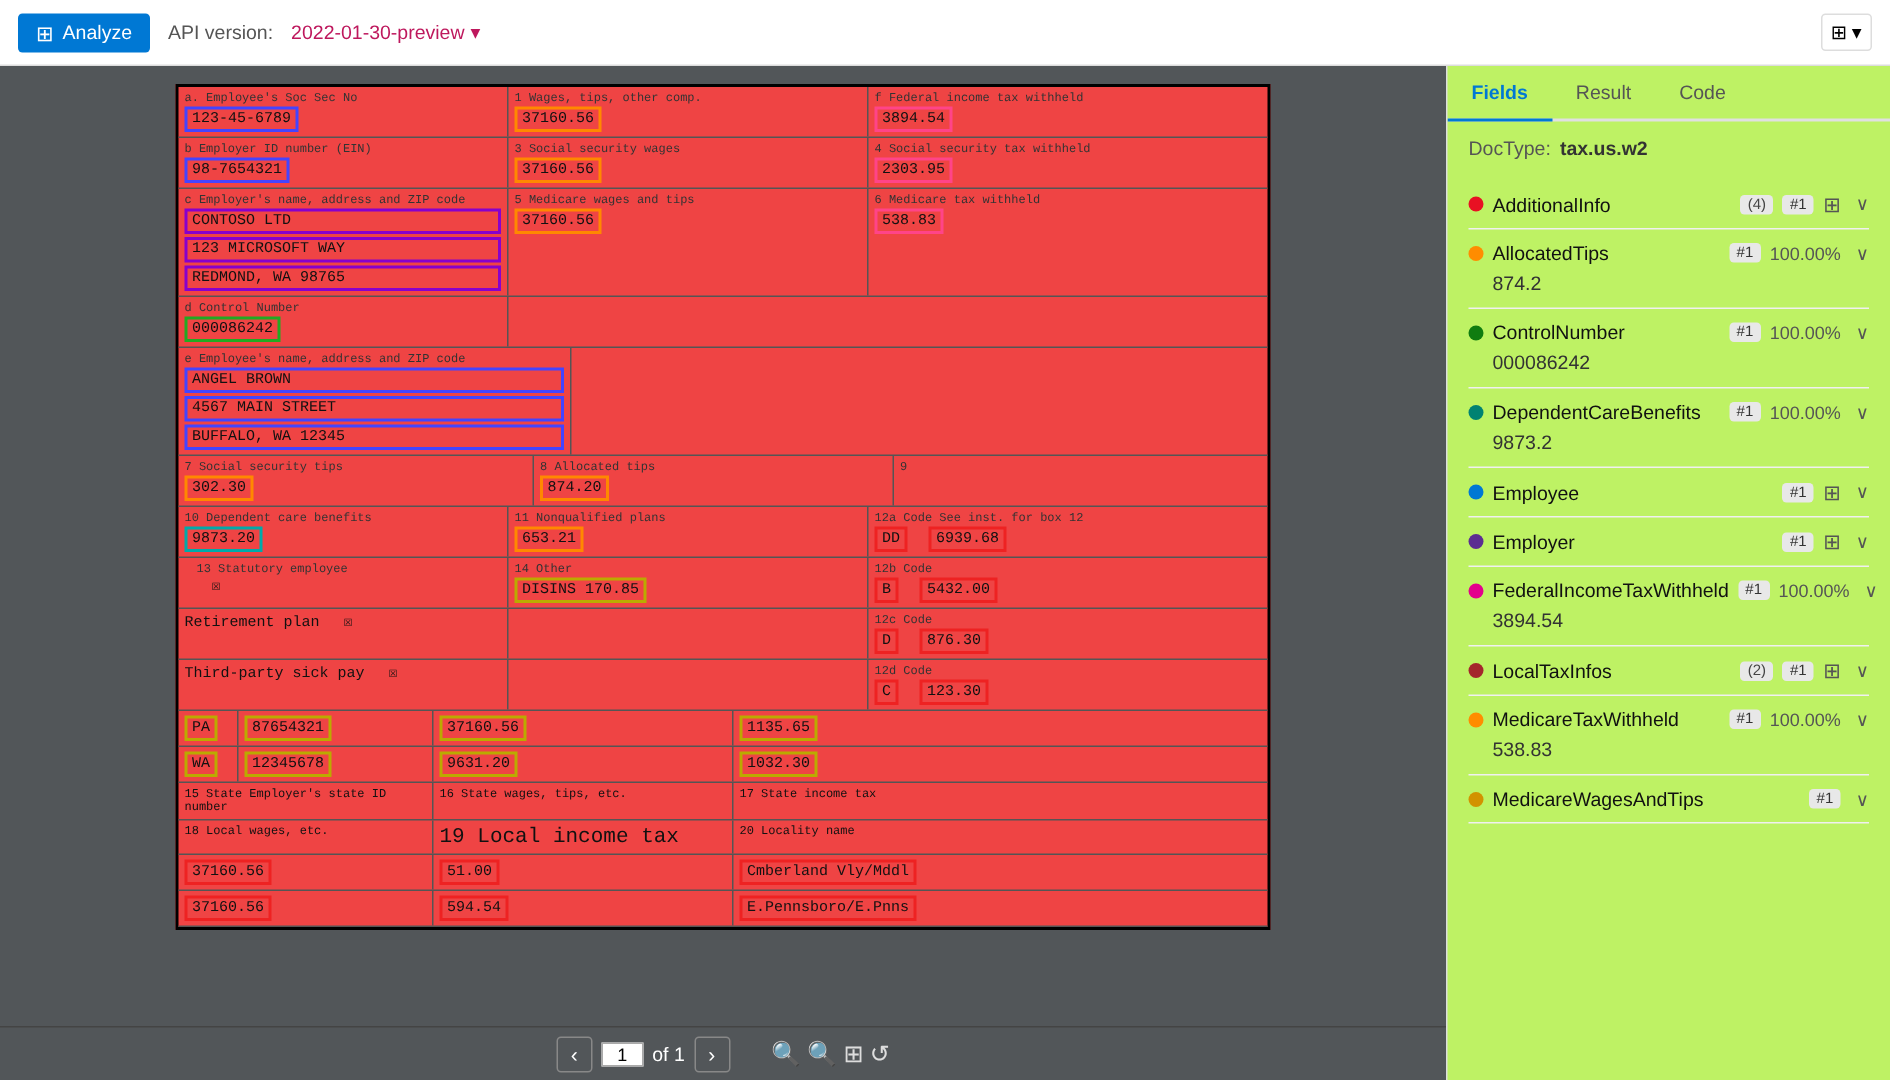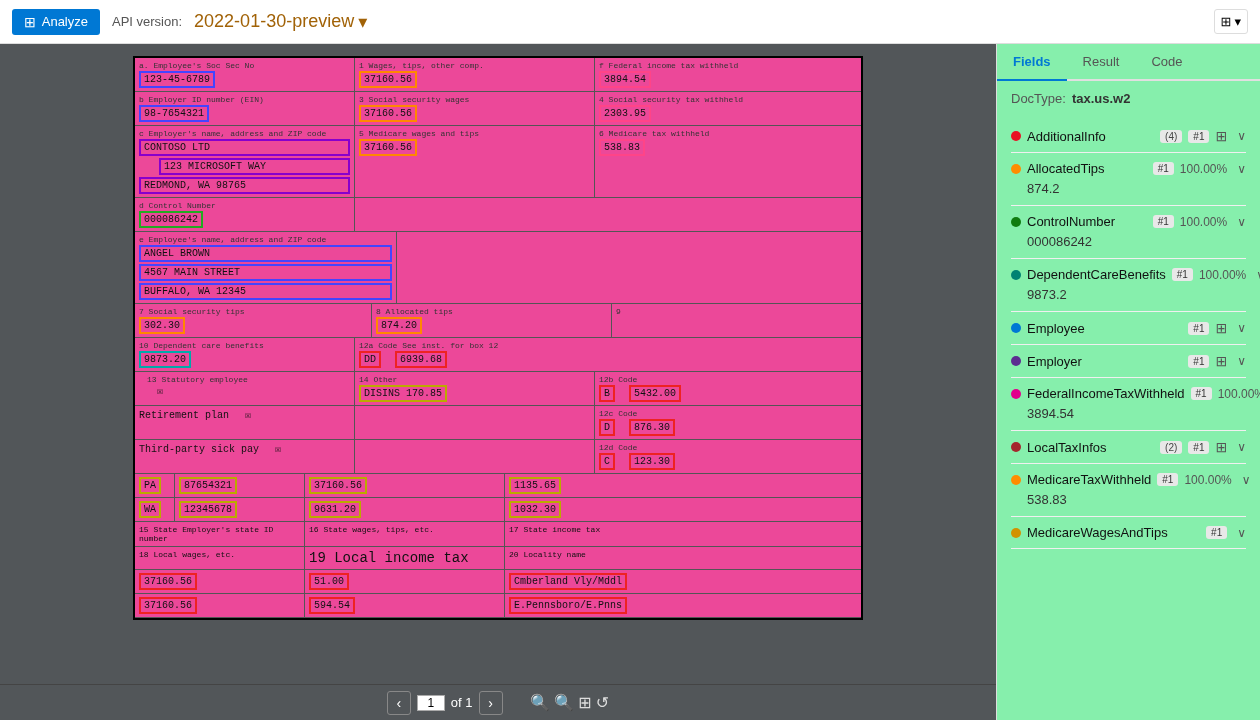--- a/index.html
+++ b/index.html
@@ -3,33 +3,33 @@
   <meta charset="utf-8">
   <style>
     * { box-sizing: border-box; margin: 0; padding: 0; }
     body { font-family: 'Segoe UI', Arial, sans-serif; font-size: 13px; background: #f3f3f3; display: flex; flex-direction: column; height: 720px; overflow: hidden; }
 
     
     .topbar { display: flex; align-items: center; gap: 12px; padding: 6px 12px; background: #fff; border-bottom: 1px solid #ddd; height: 44px; flex-shrink: 0; }
     .analyze-btn { background: #0078d4; color: #fff; border: none; border-radius: 3px; padding: 5px 12px; font-size: 13px; cursor: pointer; display: flex; align-items: center; gap: 6px; }
     .analyze-btn .icon { font-size: 14px; }
     .api-label { color: #555; font-size: 13px; }
-    .api-version { color: #a16207; font-size: 18px; cursor: pointer; display: flex; align-items: center; gap: 4px; }
+    .api-version { color: #be185d; font-size: 13px; cursor: pointer; display: flex; align-items: center; gap: 4px; }
     .topbar-right { margin-left: auto; display: flex; align-items: center; gap: 8px; }
     .layers-btn { cursor: pointer; display: flex; align-items: center; gap: 3px; padding: 4px 6px; border: 1px solid #ddd; border-radius: 3px; background: #fff; }
 
     
     .main { display: flex; flex: 1; overflow: hidden; }
 
     
     .doc-viewer { flex: 1; background: #525659; display: flex; flex-direction: column; overflow: hidden; position: relative; }
     .doc-content { flex: 1; overflow: auto; display: flex; align-items: flex-start; justify-content: center; padding: 12px; }
 
     
-    .w2-form { width: 730px; background: #ec4899; font-family: 'Courier New', monospace; font-size: 10px; color: #111; border: 2px solid #000; position: relative; }
+    .w2-form { width: 730px; background: #ef4444; font-family: 'Courier New', monospace; font-size: 10px; color: #111; border: 2px solid #000; position: relative; }
     .w2-row { display: flex; border-bottom: 1px solid #555; }
     .w2-cell { border-right: 1px solid #555; padding: 3px 4px; position: relative; flex-shrink: 0; }
     .w2-cell:last-child { border-right: none; }
     .cell-label { font-size: 8px; color: #333; display: block; margin-bottom: 1px; }
 
     
     .hl-blue { border: 2px solid #4444ff; display: inline-block; padding: 1px 3px; }
     .hl-orange { border: 2px solid #ff8800; display: inline-block; padding: 1px 3px; }
     .hl-green { border: 2px solid #22aa22; display: inline-block; padding: 1px 3px; }
     .hl-pink { border: 2px solid #ff4488; display: inline-block; padding: 1px 3px; }
@@ -40,21 +40,21 @@
 
     
     .doc-footer { height: 36px; background: #525659; display: flex; align-items: center; justify-content: center; gap: 8px; border-top: 1px solid #444; flex-shrink: 0; }
     .page-nav { display: flex; align-items: center; gap: 6px; color: #fff; font-size: 13px; }
     .nav-btn { background: none; border: 1px solid #888; color: #fff; width: 24px; height: 24px; border-radius: 3px; cursor: pointer; display: flex; align-items: center; justify-content: center; font-size: 14px; }
     .page-input { width: 28px; text-align: center; background: #fff; border: 1px solid #aaa; font-size: 12px; }
     .zoom-controls { display: flex; align-items: center; gap: 4px; margin-left: 20px; }
     .zoom-btn { background: none; border: none; color: #ddd; font-size: 16px; cursor: pointer; }
 
     
-    .right-panel { width: 264px; background: #86efac; border-left: 1px solid #ddd; display: flex; flex-direction: column; overflow: hidden; flex-shrink: 0; }
+    .right-panel { width: 296px; background: #bef264; border-left: 1px solid #ddd; display: flex; flex-direction: column; overflow: hidden; flex-shrink: 0; }
     .panel-tabs { display: flex; border-bottom: 2px solid #e0e0e0; flex-shrink: 0; }
     .panel-tab { padding: 10px 16px; cursor: pointer; font-size: 13px; color: #555; border-bottom: 2px solid transparent; margin-bottom: -2px; }
     .panel-tab.active { color: #0078d4; border-bottom: 2px solid #0078d4; font-weight: 600; }
     .panel-body { flex: 1; overflow-y: auto; padding: 10px 14px; }
 
     .doctype-row { display: flex; align-items: center; gap: 6px; margin-bottom: 14px; color: #333; font-size: 13px; }
     .doctype-label { color: #555; }
     .doctype-value { font-weight: 600; }
 
     .field-item { border-bottom: 1px solid #f0f0f0; padding: 6px 0; }
@@ -133,21 +133,21 @@
             <span class="cell-label">4 Social security tax withheld</span>
             <span class="hl-pink">2303.95</span>
           </div>
         </div>
 
         <div class="w2-row">
           <div class="w2-cell" style="width:220px;">
             <span class="cell-label">c Employer's name, address and ZIP code</span>
             <div>
               <span class="hl-purple" style="display:block; margin-bottom:2px;">CONTOSO LTD</span>
-              <span class="hl-purple" style="display:block; margin-bottom:2px;margin-left:20px;">123 MICROSOFT WAY</span>
+              <span class="hl-purple" style="display:block; margin-bottom:2px;">123 MICROSOFT WAY</span>
               <span class="hl-purple" style="display:block;">REDMOND, WA 98765</span>
             </div>
           </div>
           <div class="w2-cell" style="width:240px;">
             <span class="cell-label">5 Medicare wages and tips</span>
             <span class="hl-orange">37160.56</span>
           </div>
           <div class="w2-cell" style="flex:1;">
             <span class="cell-label">6 Medicare tax withheld</span>
             <span class="hl-pink">538.83</span>
@@ -185,20 +185,24 @@
           </div>
           <div class="w2-cell" style="flex:1;">
             <span class="cell-label">9</span>
           </div>
         </div>
 
         <div class="w2-row">
           <div class="w2-cell" style="width:220px;">
             <span class="cell-label">10 Dependent care benefits</span>
             <span class="hl-teal">9873.20</span>
+          </div>
+          <div class="w2-cell" style="width:240px;">
+            <span class="cell-label">11 Nonqualified plans</span>
+            <span class="hl-orange">653.21</span>
           </div>
           <div class="w2-cell" style="flex:1;">
             <span class="cell-label">12a Code See inst. for box 12</span>
             <span style="margin-right:8px;" class="hl-red">DD</span>
             <span class="hl-red">6939.68</span>
           </div>
         </div>
 
         <div class="w2-row">
           <div class="w2-cell" style="width:220px;padding-left:12px;">

